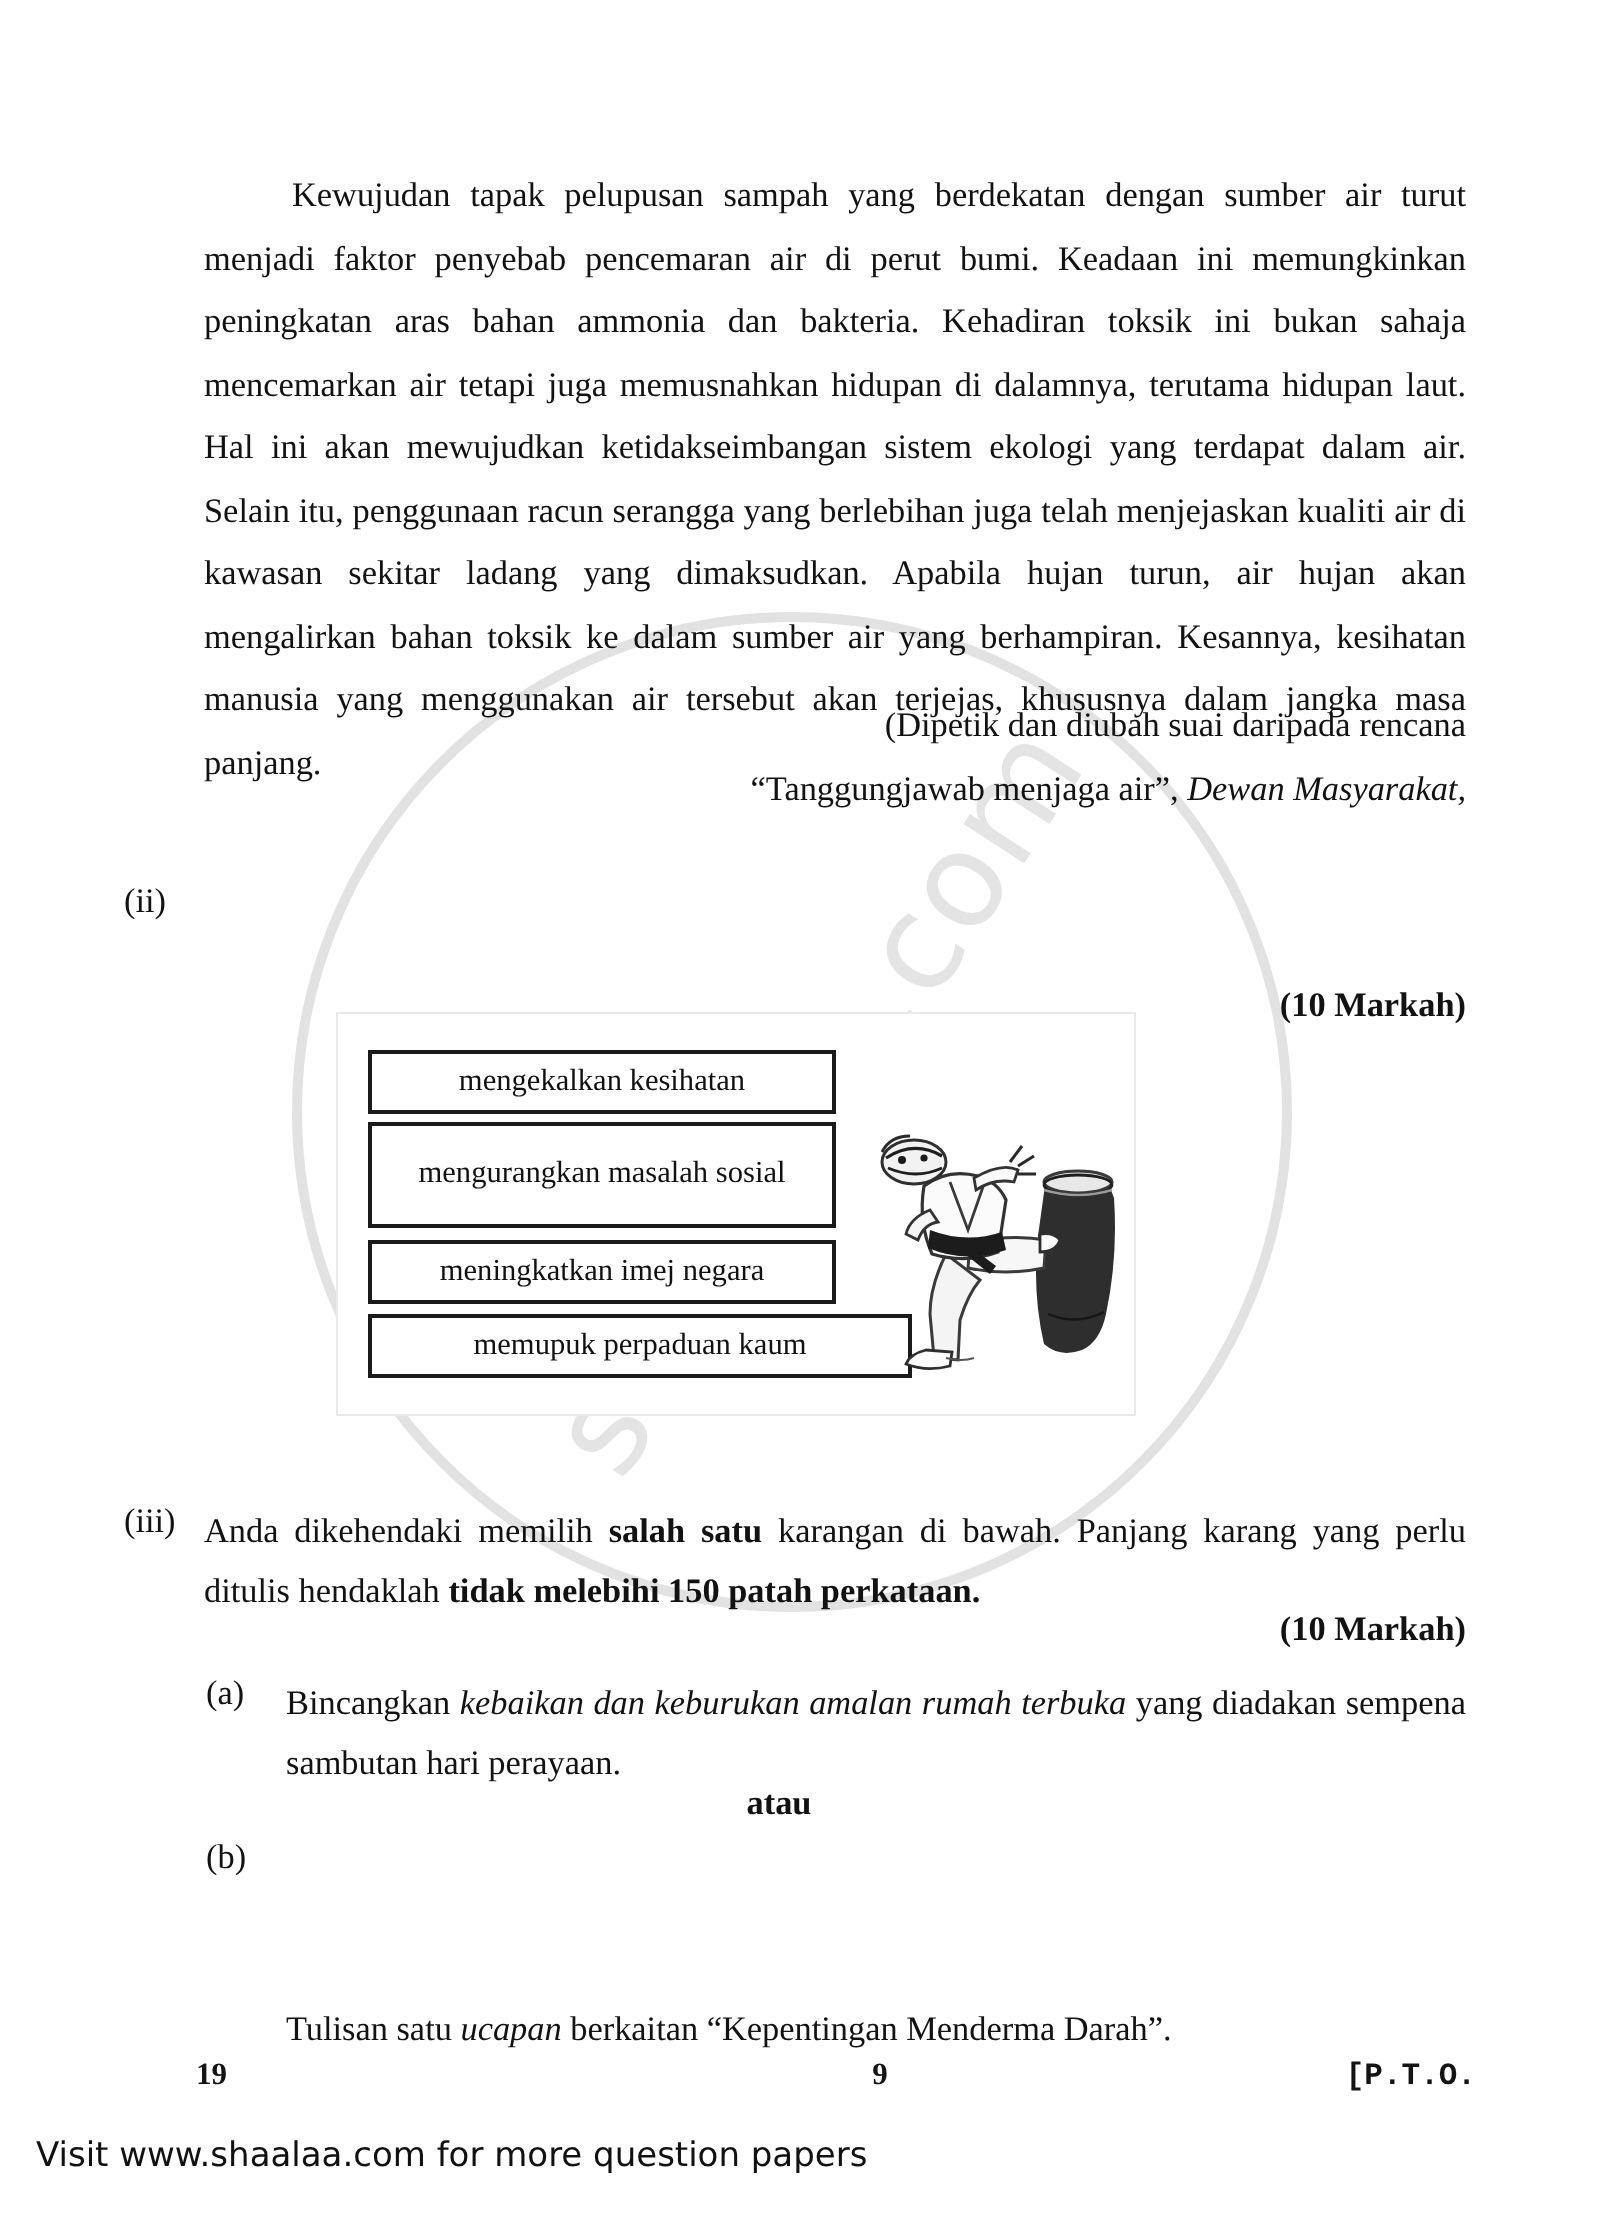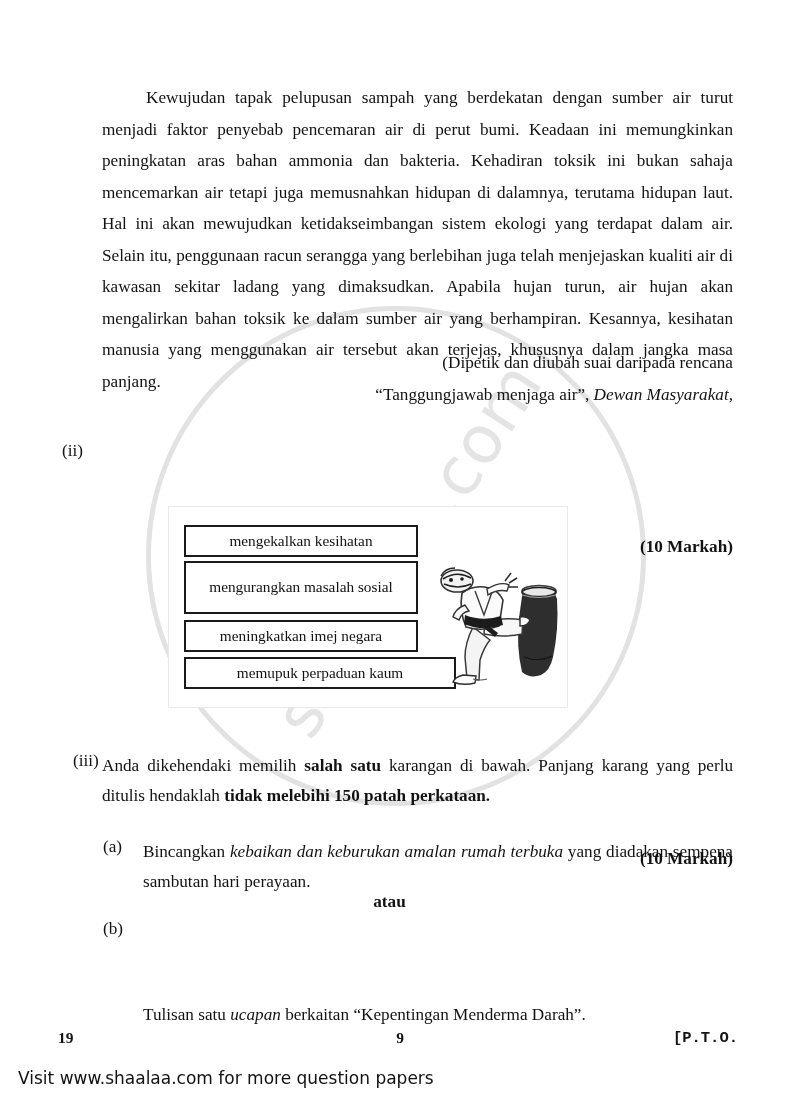--- a/index.html
+++ b/index.html
@@ -97,21 +97,20 @@
   b, .bold { font-weight: bold; }
   i, .ital { font-style: italic; }
 
   .marks {
     position: absolute;
     right: 67px;
     font-size: 17.2px;
     font-weight: bold;
     color: #121212;
     white-space: nowrap;
-    margin-top: 44px;
   }
 
   .atau {
     position: absolute;
     width: 779px;
     left: 0;
     text-align: center;
     font-size: 17.2px;
     font-weight: bold;
     color: #121212;
@@ -163,20 +162,21 @@
     left: 0;
     top: 1029px;
     width: 800px;
     height: 22px;
   }
   .foot {
     position: absolute;
     font-size: 15.5px;
     font-weight: bold;
     color: #141414;
+    margin-left: 40px;
   }
   #foot-left   { left: 58px; }
   #foot-center { left: 0; width: 800px; text-align: center; }
   #foot-right  { right: 62px; font-family: Liberation Mono, monospace; }
 
   #site-note {
     position: absolute;
     left: 18px;
     top: 1068px;
     font-family: "DejaVu Sans", "Liberation Sans", sans-serif;
@@ -249,21 +249,21 @@
 
         <path d="M60 40 q14 -8 22 -4 l-2 6 q-10 -2 -19 4 z" fill="#fafafa" stroke="#333" stroke-width="1.4"></path>
         <path d="M78 32 l6 -8 m-2 10 l8 -5 m-8 9 l9 0" stroke="#2a2a2a" stroke-width="1.5" fill="none"></path>
         <path d="M38 56 q-10 4 -12 12 l6 3 q3 -8 10 -9 z" fill="#f6f6f6" stroke="#333" stroke-width="1.4"></path>
 
         <path d="M36 126 q-8 2 -10 7 q10 4 22 1 l1 -7 z" fill="#fcfcfc" stroke="#2e2e2e" stroke-width="1.4"></path>
         <path d="M46 130 q8 2 14 0" fill="none" stroke="#555" stroke-width="1.1"></path>
       </svg>
     </div>
 
-    <div class="qmark" style="left:73px; top:751px;">(iii)</div>
+    <div class="qmark" style="left:62px; top:751px;">(iii)</div>
     <div class="qbody" style="left:102px; top:751px; width:631px;"><span>Anda dikehendaki memilih </span><b>salah satu</b><span> karangan di bawah. Panjang karang yang perlu ditulis hendaklah </span><b>tidak melebihi 150 patah perkataan.</b></div>
     <div class="marks" style="top:805px;">(10 Markah)</div>
 
     <div class="qmark" style="left:103px; top:837px;">(a)</div>
     <div class="qbody" style="left:143px; top:837px; width:590px;"><span>Bincangkan </span><i>kebaikan dan keburukan amalan rumah terbuka</i><span> yang diadakan sempena sambutan hari perayaan.</span></div>
 
     <div class="atau" style="top:892px;">atau</div>
 
     <div class="qmark" style="left:103px; top:919px;">(b)</div>
     <div class="qbody" style="left:143px; top:1000px; width:590px; text-align:left;"><span>Tulisan satu </span><i>ucapan</i><span> berkaitan “Kepentingan Menderma Darah”.</span></div>

